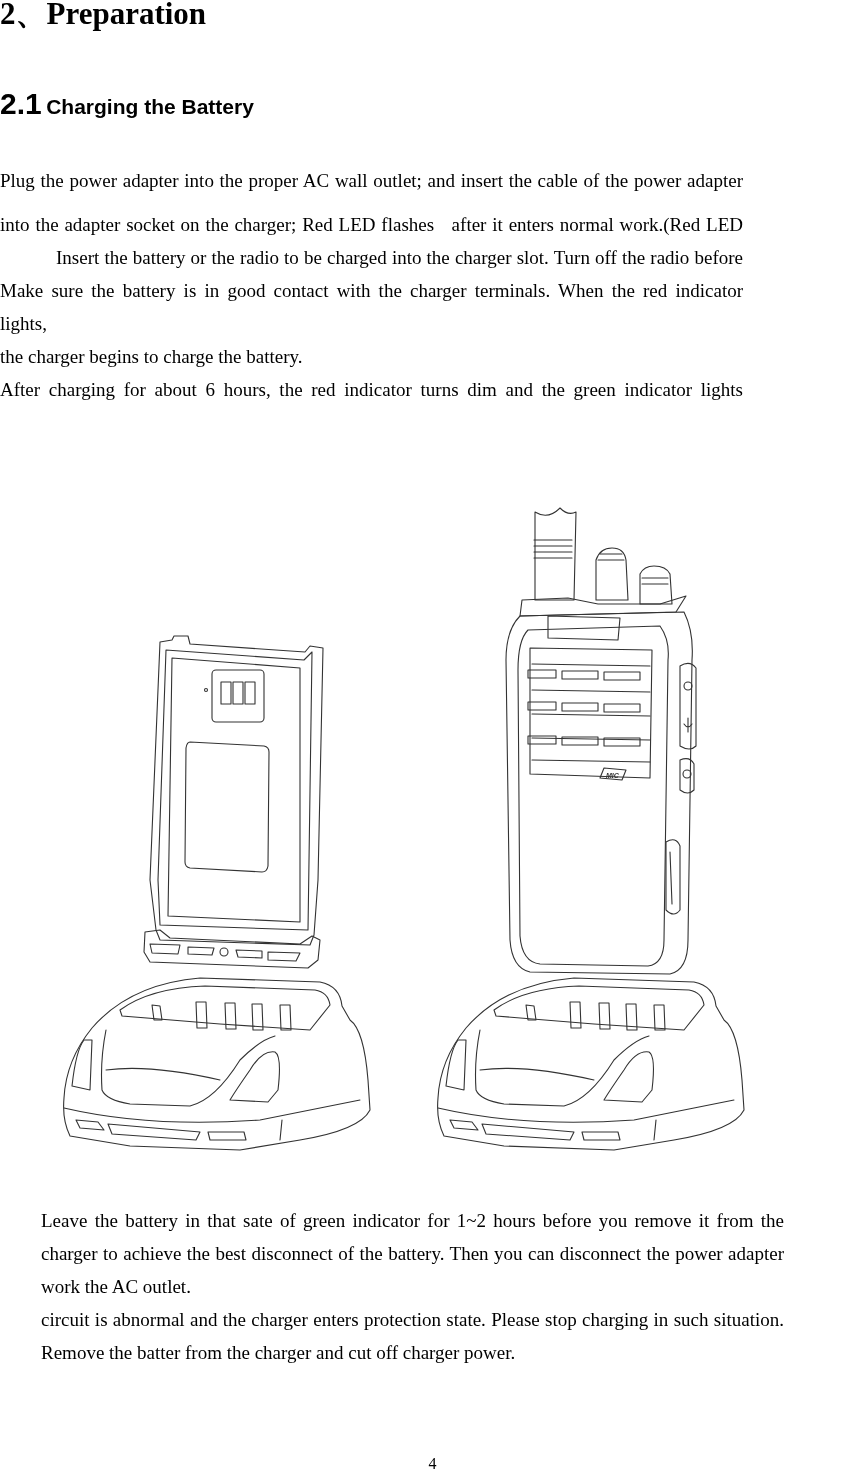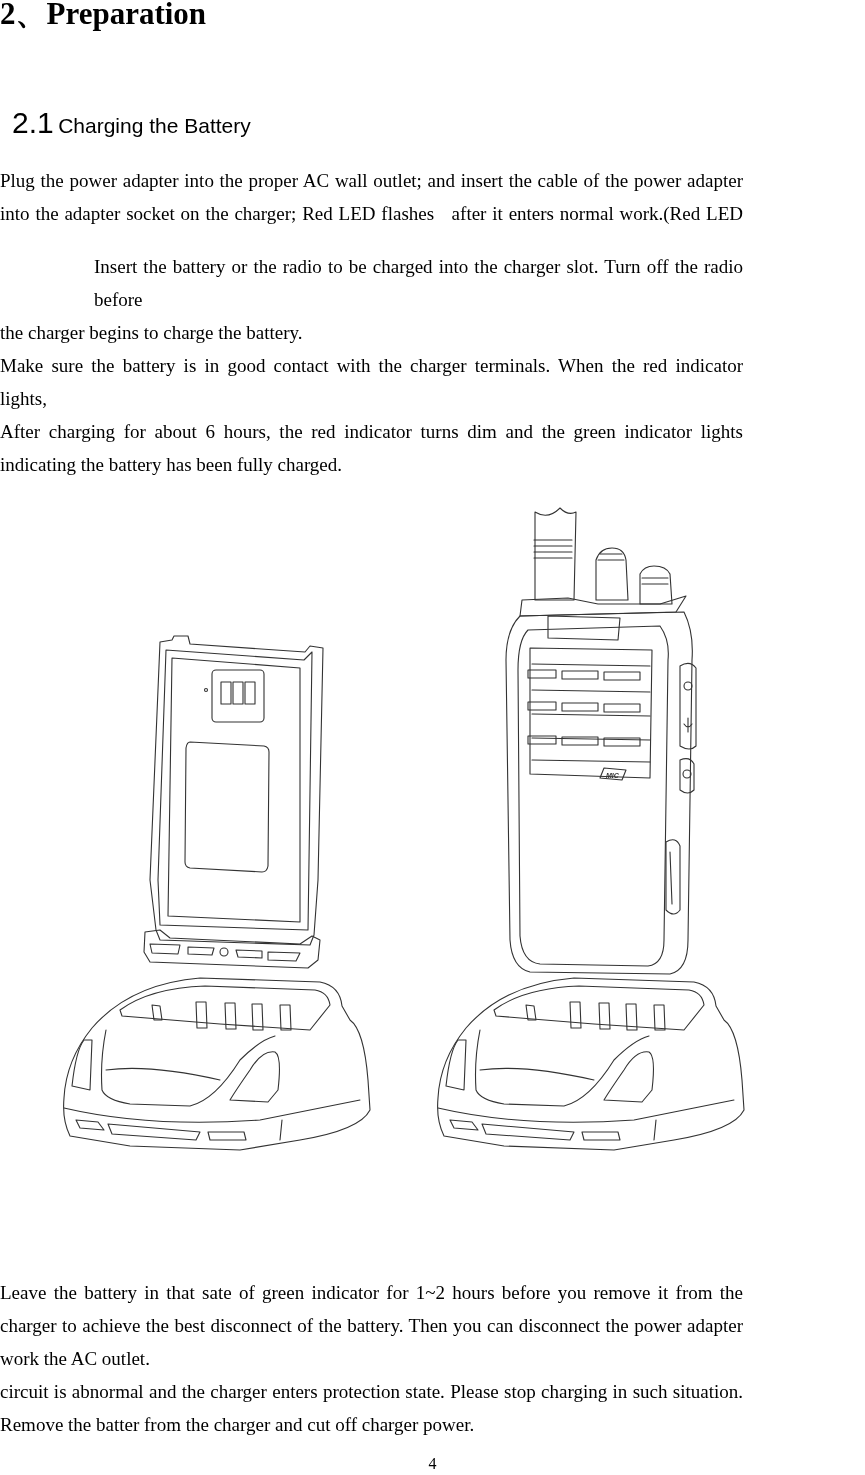--- a/index.html
+++ b/index.html
@@ -1,48 +1,47 @@
 <!DOCTYPE html>
 <html><head>
   <meta charset="utf-8">
   <style>
     html, body { margin: 0; padding: 0; background: #ffffff; }
     body { width: 865px; height: 1475px; position: relative; overflow: hidden; color: #000; }
     .h1 { position: absolute; left: 0; top: -6px; font-family: "Liberation Serif", serif; font-weight: bold; font-size: 31px; line-height: 40px; white-space: nowrap; }
-    .h2 { position: absolute; left: 12px; top: 84px; font-family: "Liberation Sans", sans-serif; font-weight: normal; white-space: nowrap; line-height: 40px; margin-top: 19px; }
+    .h2 { position: absolute; left: 0; top: 84px; font-family: "Liberation Sans", sans-serif; font-weight: bold; white-space: nowrap; line-height: 40px; }
     .h2 .num { font-size: 30px; }
     .h2 .txt { font-size: 21px; }
     .para { position: absolute; left: 0; width: 743px; font-family: "Liberation Serif", serif; font-size: 19px; line-height: 33px; text-align: justify; }
     .para .line { display: block; white-space: nowrap; }
     .para .line.just { text-align: justify; text-align-last: justify; white-space: normal; }
-    .indent { padding-left: 94px; margin-top: 20px; }
+    .indent { padding-left: 56px; }
     .figure { position: absolute; left: 40px; top: 495px; width: 780px; height: 680px; }
     .figure svg { width: 100%; height: 100%; }
     .page-num { position: absolute; left: 0; width: 865px; top: 1455px; text-align: center; font-family: "Liberation Serif", serif; font-size: 16px; }
   </style>
 </head>
 <body>
 
 <div class="h1">
   <span>2、</span><span>Preparation</span>
 </div>
 
 <div class="h2">
   <span class="num">2.1</span>
   <span class="txt">Charging the Battery</span>
 </div>
 
 <div class="para" style="top:164px;">
   <span class="line just">Plug the power adapter into the proper AC wall outlet; and insert the cable of the power adapter</span>
-  <span class="line just" style="white-space:pre;">into the adapter socket on the charger; Red LED flashes   after it enters normal work.(Red LED</span>
+  <span class="line just" style="white-space:pre;margin-top:11px;">into the adapter socket on the charger; Red LED flashes   after it enters normal work.(Red LED</span>
   <span class="line just indent">Insert the battery or the radio to be charged into the charger slot. Turn off the radio before</span>
+  <span class="line just">Make sure the battery is in good contact with the charger terminals. When the red indicator lights,</span>
   <span class="line">the charger begins to charge the battery.</span>
-  <span class="line just">Make sure the battery is in good contact with the charger terminals. When the red indicator lights,</span>
   <span class="line just">After charging for about 6 hours, the red indicator turns dim and the green indicator lights</span>
-  <span class="line">indicating the battery has been fully charged.</span>
 </div>
 
 <div class="figure">
   <svg viewBox="40 495 780 680" xmlns="http://www.w3.org/2000/svg" fill="none" stroke="#333" stroke-width="1.1" stroke-linejoin="round" stroke-linecap="round">
 
     <g>
       <path d="M160 642 L172 640 L174 636 L188 636 L190 644 L305 652 L310 646 L323 648 L318 880 L314 935 L310 945 L160 940 L156 930 L150 880 Z"></path>
       <path d="M166 650 L304 660 L312 652 L308 930 L160 925 L158 880 Z"></path>
       <path d="M172 658 L300 668 L300 922 L168 916 Z"></path>
       <rect x="212" y="670" width="52" height="52" rx="4"></rect>
@@ -133,21 +132,21 @@
       <path d="M624 1070 Q636 1050 649 1052 Q656 1056 652 1090 L642 1102 L604 1100 Q610 1090 624 1070 Z"></path>
       <path d="M438 1108 Q524 1128 634 1120 L734 1100"></path>
       <path d="M450 1120 L472 1122 L478 1130 L454 1128 Z"></path>
       <path d="M482 1124 L574 1132 L570 1140 L486 1134 Z"></path>
       <path d="M582 1132 L618 1132 L620 1140 L584 1140 Z"></path>
       <path d="M656 1120 L654 1140"></path>
     </g>
   </svg>
 </div>
 
-<div class="para" style="top:1276px;">
+<div class="para" style="top:1204px;margin-left:41px;">
   <span class="line just">Leave the battery in that sate of green indicator for 1~2 hours before you remove it from the</span>
   <span class="line just">charger to achieve the best disconnect of the battery. Then you can disconnect the power adapter</span>
   <span class="line">work the AC outlet.</span>
   <span class="line just">circuit is abnormal and the charger enters protection state. Please stop charging in such situation.</span>
   <span class="line">Remove the batter from the charger and cut off charger power.</span>
 </div>
 
 <div class="page-num">4</div>
 
 </body></html>

